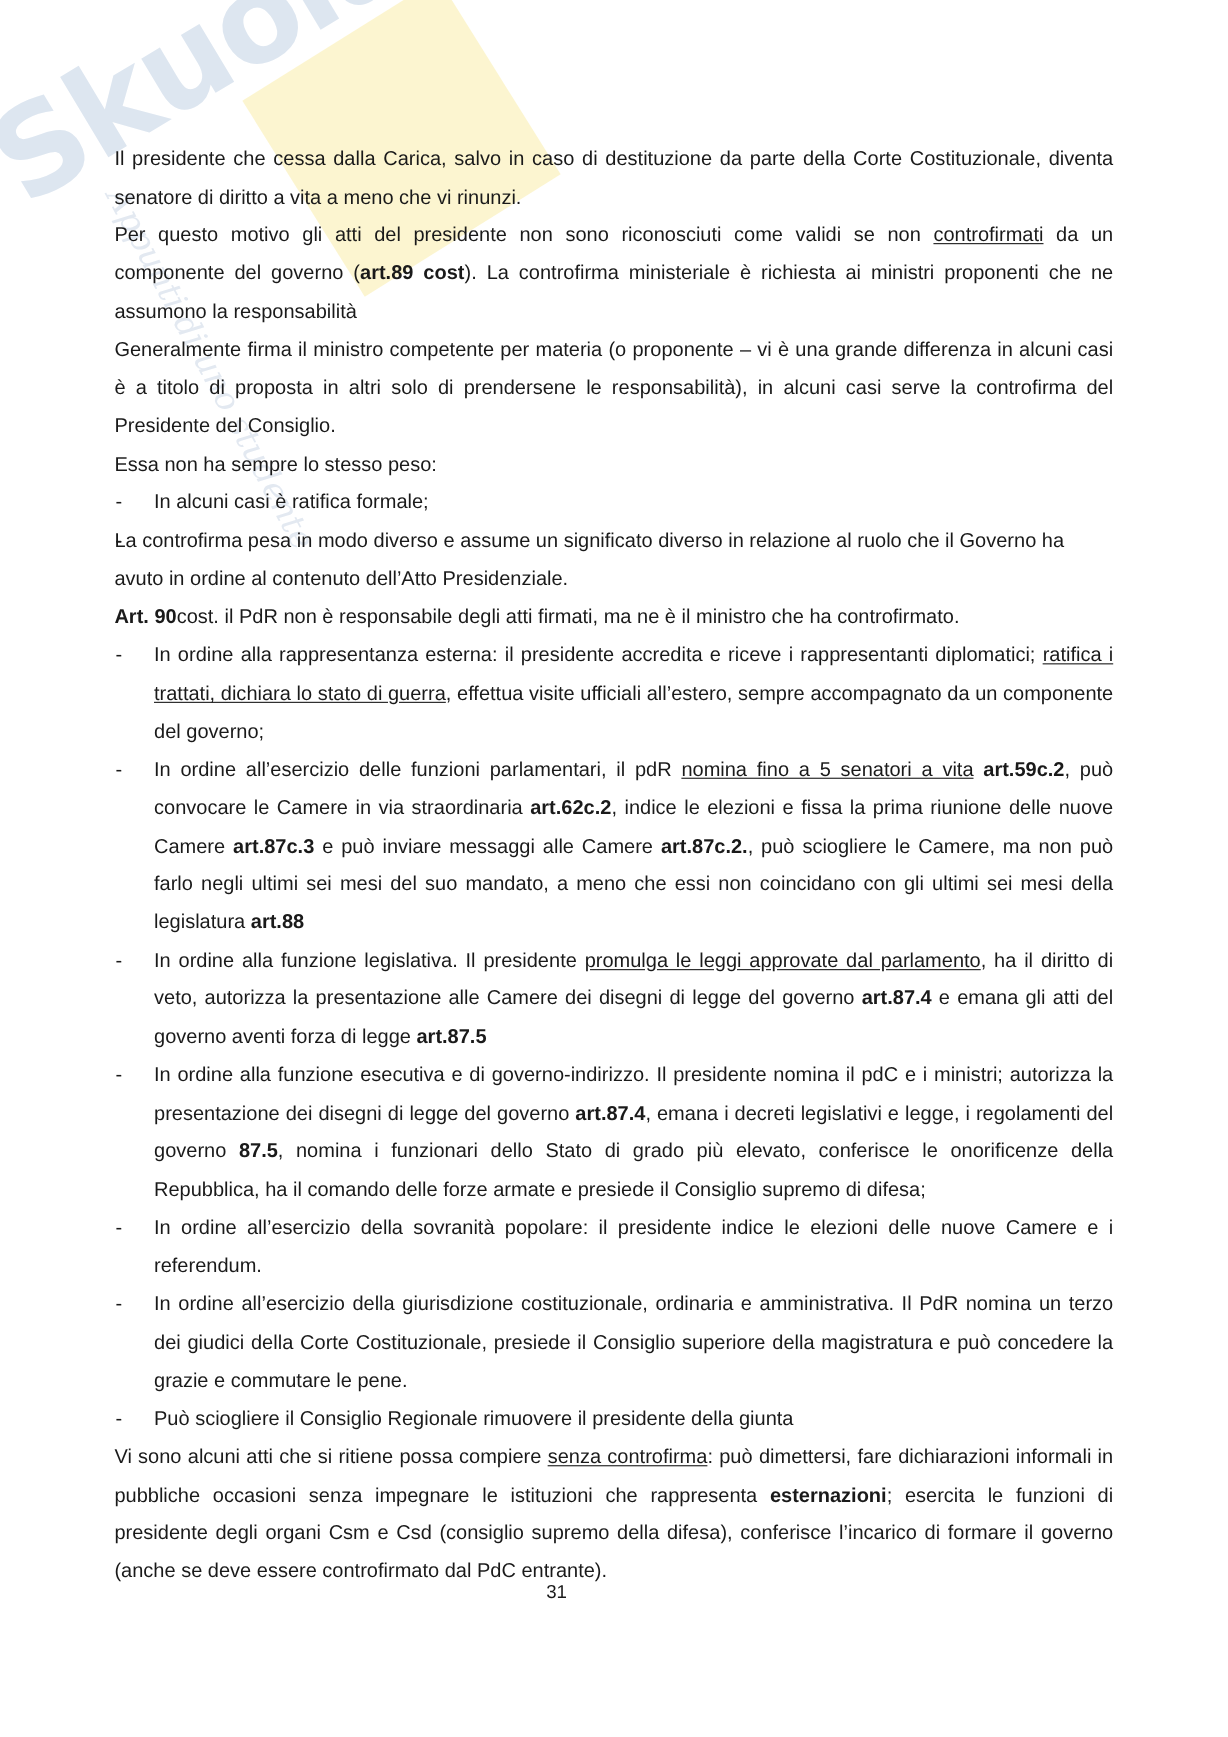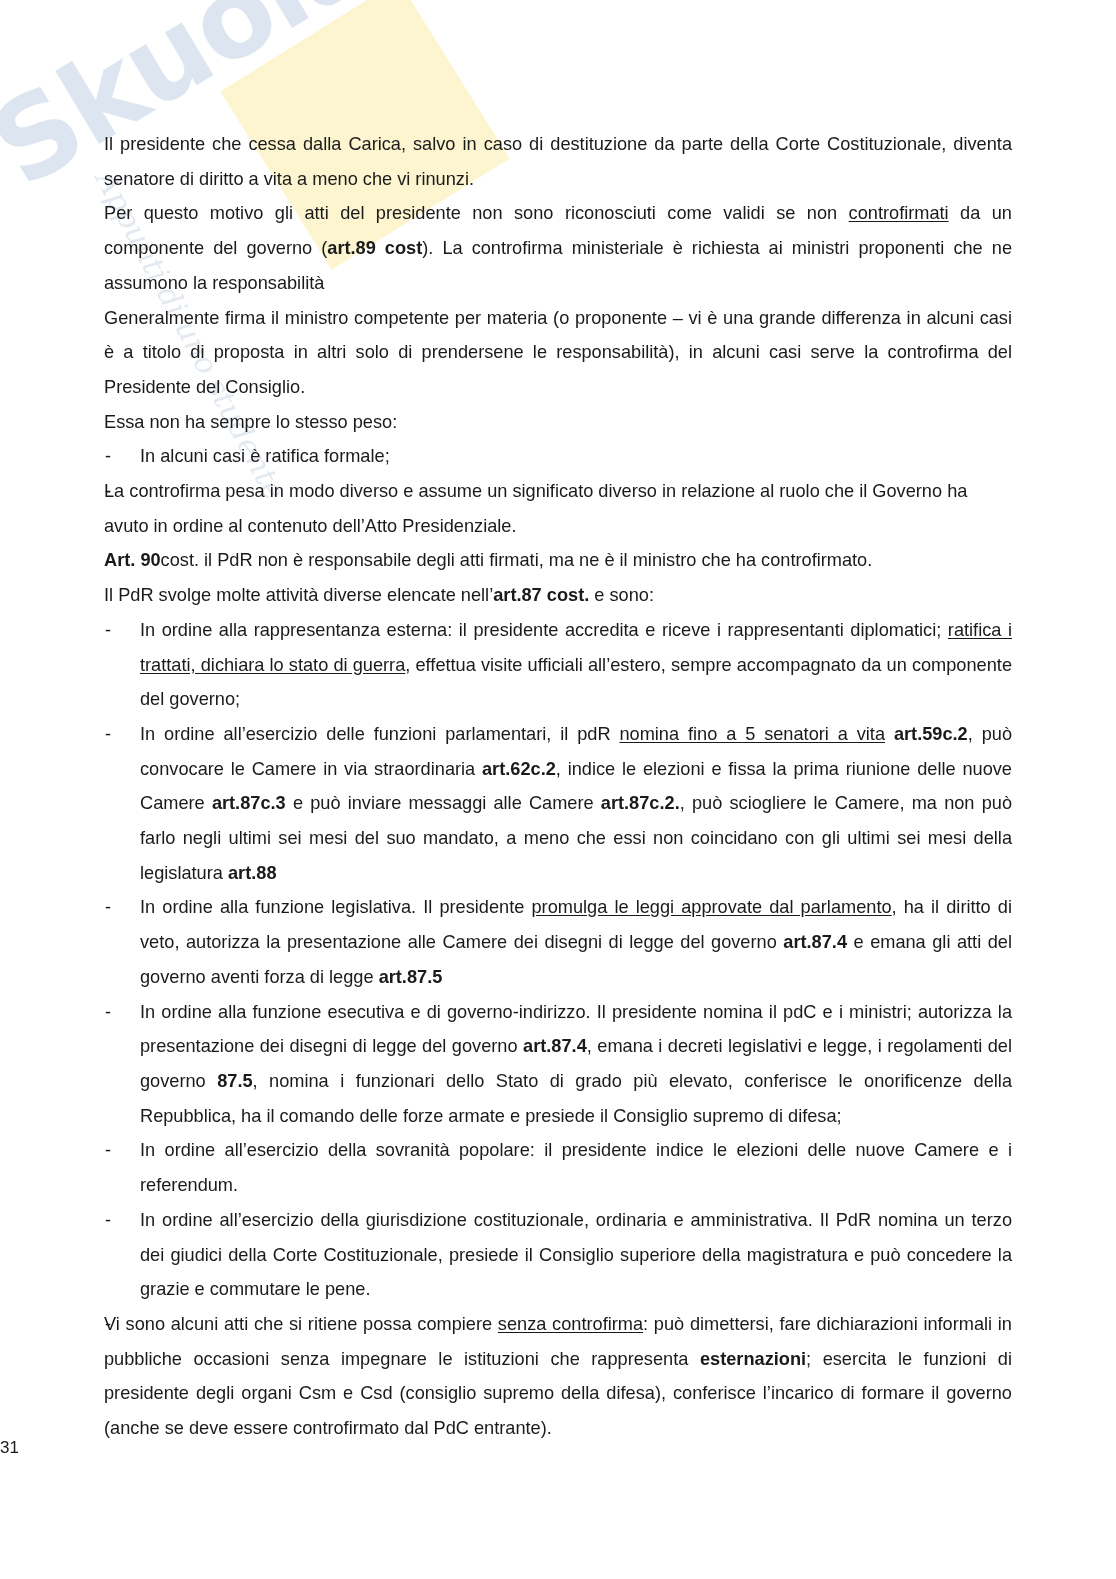--- a/index.html
+++ b/index.html
@@ -115,21 +115,21 @@
     left: 1px;
     top: 0;
     width: 14px;
   }
 
   .page-number {
     position: absolute;
     left: 0;
     top: 1438px;
     width: 1012px;
-    text-align: left;
+    text-align: center;
     font-size: 17px;
     color: #1a1a1a;
     z-index: 2;
   }
 </style>
 </head>
 <body>
 
 <div class="page">
 
@@ -145,29 +145,28 @@
         <p class="para"><span>Per questo motivo gli atti del presidente non sono riconosciuti come validi se non </span><u>controfirmati</u><span> da un componente del governo (</span><b>art.89 cost</b><span>). La controfirma ministeriale è richiesta ai ministri proponenti che ne assumono la responsabilità</span></p>
         <p class="para"><span>Generalmente firma il ministro competente per materia (o proponente – vi è una grande differenza in alcuni casi è a titolo di proposta in altri solo di prendersene le responsabilità), in alcuni casi serve la controfirma del Presidente del Consiglio.</span></p>
         <p class="para left"><span>Essa non ha sempre lo stesso peso:</span></p>
         <ul class="dashlist">
           <li><span class="dash">-</span><span>In alcuni casi è ratifica formale;</span></li>
           <li><span class="dash">-</span></li>
           <li><span class="dash">-</span></li>
         </ul>
         <p class="para left"><span>La controfirma pesa in modo diverso e assume un significato diverso in relazione al ruolo che il Governo ha avuto in ordine al contenuto dell’Atto Presidenziale.</span></p>
         <p class="para left"><b>Art. 90</b><span>cost. il PdR non è responsabile degli atti firmati, ma ne è il ministro che ha controfirmato.</span></p>
-        <p class="para left"><span>Il PdR svolge molte attività diverse elencate nell’</span><b>art.87 cost.</b><span> e sono:</span></p>
         <ul class="dashlist">
           <li><span class="dash">-</span><span>In ordine alla rappresentanza esterna: il presidente accredita e riceve i rappresentanti diplomatici; </span><u>ratifica i trattati, dichiara lo stato di guerra</u><span>, effettua visite ufficiali all’estero, sempre accompagnato da un componente del governo;</span></li>
           <li><span class="dash">-</span><span>In ordine all’esercizio delle funzioni parlamentari, il pdR </span><u>nomina fino a 5 senatori a vita</u><span> </span><b>art.59c.2</b><span>, può convocare le Camere in via straordinaria </span><b>art.62c.2</b><span>, indice le elezioni e fissa la prima riunione delle nuove Camere </span><b>art.87c.3</b><span> e può inviare messaggi alle Camere </span><b>art.87c.2.</b><span>, può sciogliere le Camere, ma non può farlo negli ultimi sei mesi del suo mandato, a meno che essi non coincidano con gli ultimi sei mesi della legislatura </span><b>art.88</b></li>
           <li><span class="dash">-</span><span>In ordine alla funzione legislativa. Il presidente </span><u>promulga le leggi approvate dal parlamento</u><span>, ha il diritto di veto, autorizza la presentazione alle Camere dei disegni di legge del governo </span><b>art.87.4</b><span> e emana gli atti del governo aventi forza di legge </span><b>art.87.5</b></li>
           <li><span class="dash">-</span><span>In ordine alla funzione esecutiva e di governo-indirizzo. Il presidente nomina il pdC e i ministri; autorizza la presentazione dei disegni di legge del governo </span><b>art.87.4</b><span>, emana i decreti legislativi e legge, i regolamenti del governo </span><b>87.5</b><span>, nomina i funzionari dello Stato di grado più elevato, conferisce le onorificenze della Repubblica, ha il comando delle forze armate e presiede il Consiglio supremo di difesa;</span></li>
           <li><span class="dash">-</span><span>In ordine all’esercizio della sovranità popolare: il presidente indice le elezioni delle nuove Camere e i referendum.</span></li>
           <li><span class="dash">-</span><span>In ordine all’esercizio della giurisdizione costituzionale, ordinaria e amministrativa. Il PdR nomina un terzo dei giudici della Corte Costituzionale, presiede il Consiglio superiore della magistratura e può concedere la grazie e commutare le pene.</span></li>
-          <li><span class="dash">-</span></li>
+          <li><span class="dash">-</span><span>Può sciogliere il Consiglio Regionale rimuovere il presidente della giunta</span></li>
         </ul>
         <p class="para"><span>Vi sono alcuni atti che si ritiene possa compiere </span><u>senza controfirma</u><span>: può dimettersi, fare dichiarazioni informali in pubbliche occasioni senza impegnare le istituzioni che rappresenta </span><b>esternazioni</b><span>; esercita le funzioni di presidente degli organi Csm e Csd (consiglio supremo della difesa), conferisce l’incarico di formare il governo (anche se deve essere controfirmato dal PdC entrante).</span></p>
       </div>
   </div>
 
   <div class="page-number">31</div>
 
 </div>
 
 </body></html>

